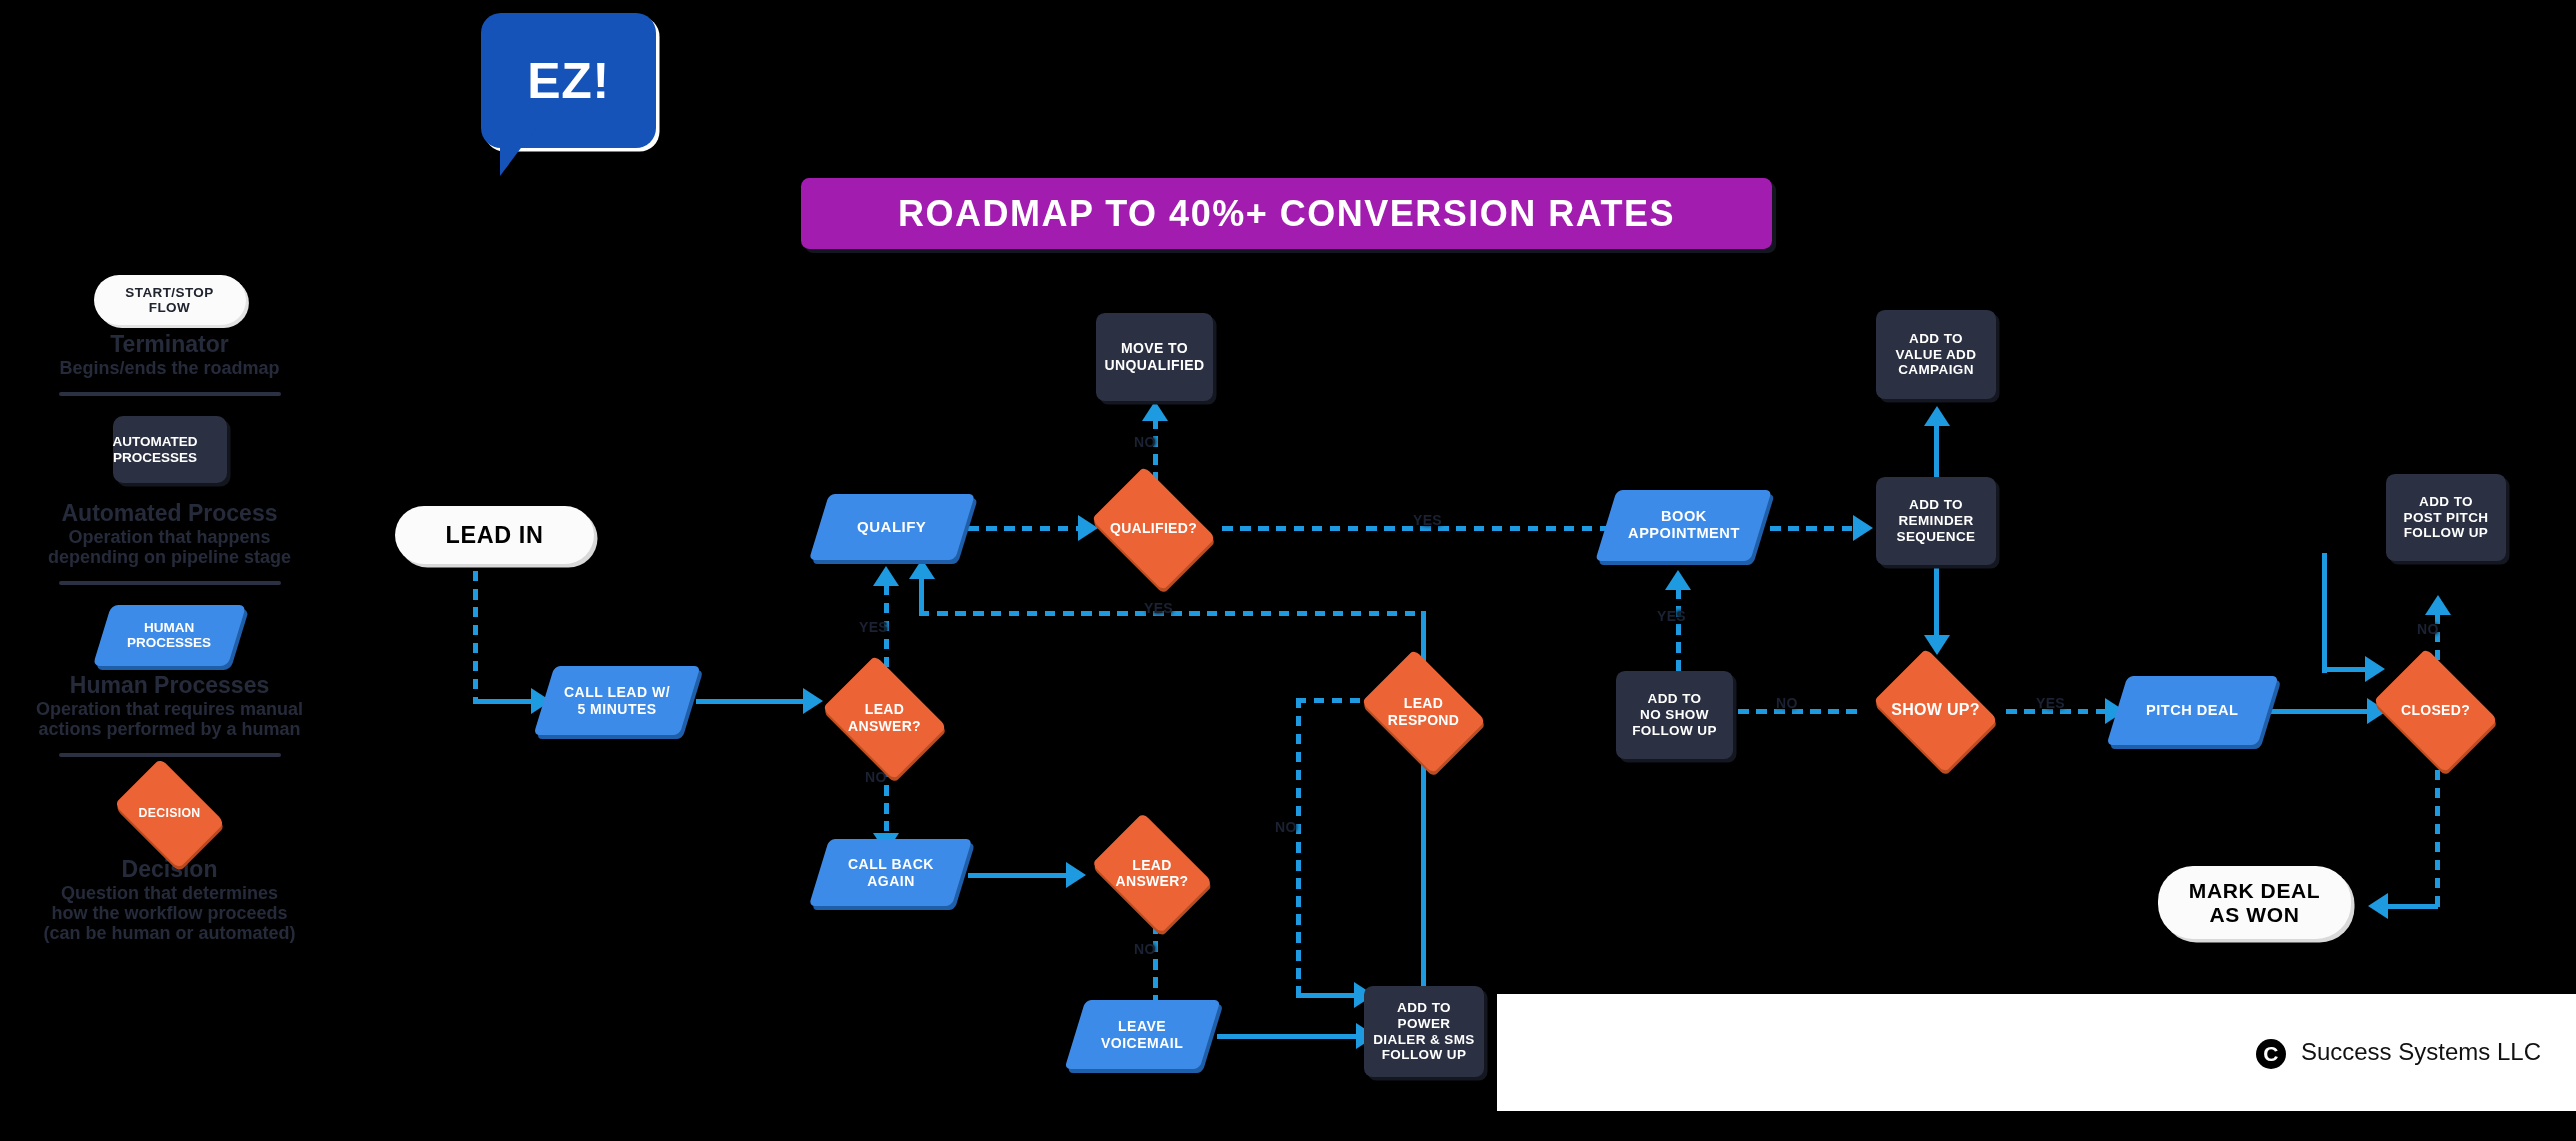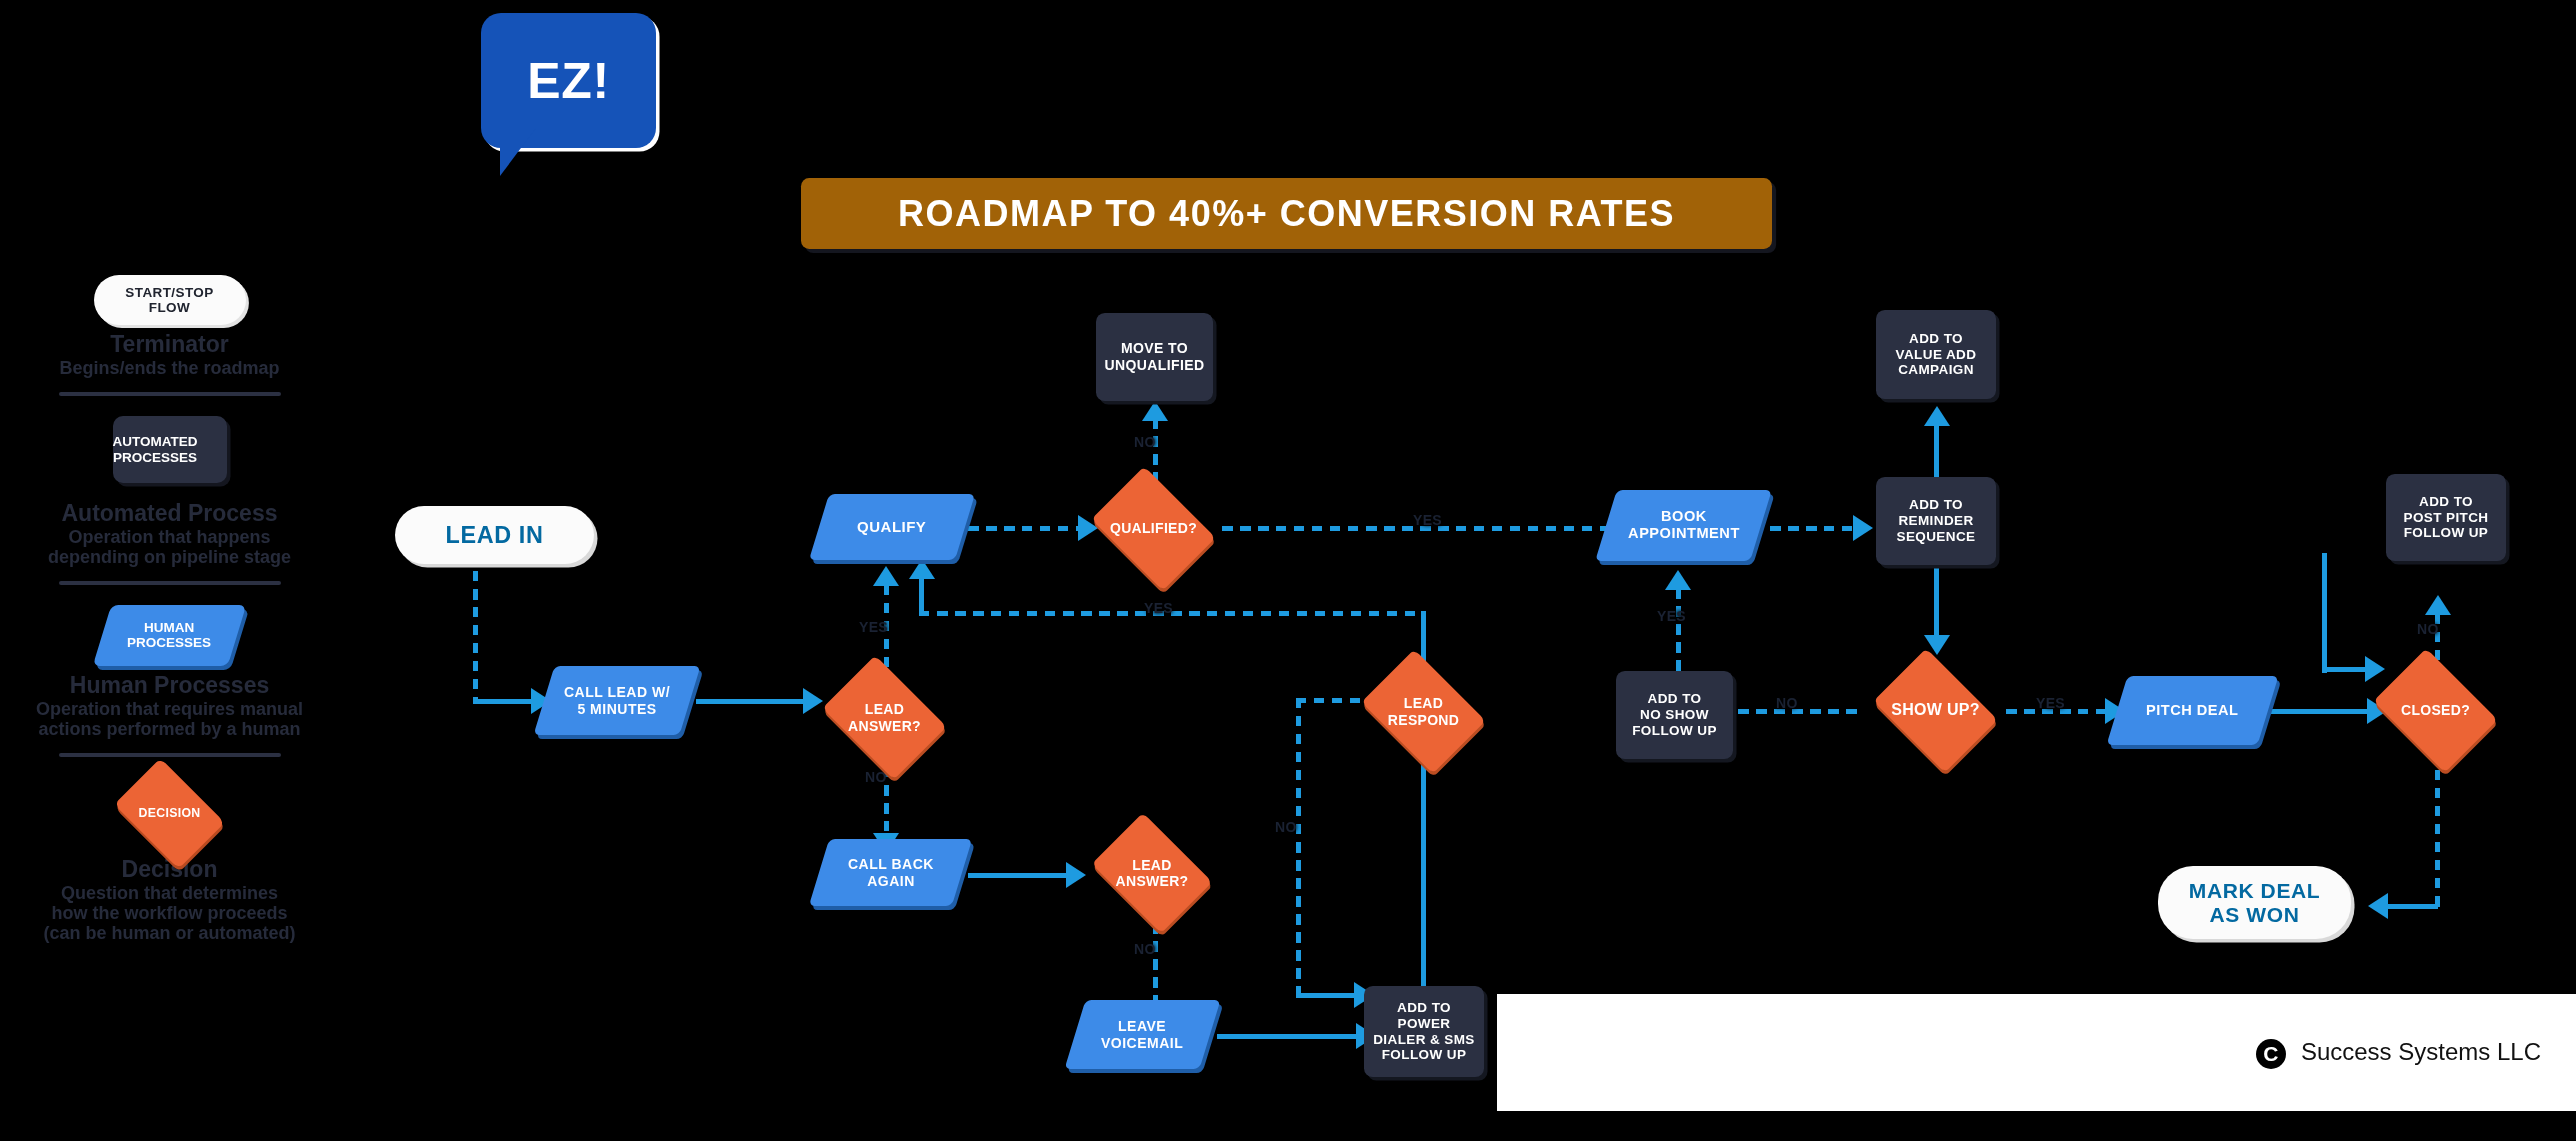--- a/index.html
+++ b/index.html
@@ -14,21 +14,21 @@
   #logo .tail{position:absolute;left:18.7px;top:115px;width:0;height:0;
      border-left:0 solid transparent;border-right:36px solid transparent;
      border-top:48px solid #1553B8;}
   #logo .tailshadow{position:absolute;left:22px;top:117px;width:0;height:0;
      border-right:36px solid transparent;border-top:49px solid #ffffff;z-index:-1;}
   #logo .ez{position:absolute;inset:0;display:flex;align-items:center;justify-content:center;
      color:#fff;font-size:50px;font-weight:bold;letter-spacing:0.6px;font-family:"Liberation Sans",sans-serif;}
 
   
   #title{position:absolute;left:801px;top:178px;width:971px;height:71px;
-     background:#a16207;border-radius:8.2px;display:flex;align-items:center;justify-content:center;
+     background:#a21caf;border-radius:8.2px;display:flex;align-items:center;justify-content:center;
      box-shadow:4.1px 4.1px 0 0 #14161f;}
   #title span{color:#fff;font-size:36px;font-weight:bold;letter-spacing:1.5px;}
 
   
   #legend{position:absolute;left:0px;top:275px;width:339px;}
   .leg{position:relative;text-align:center;}
   .leg-cap{color:#262B3B;font-weight:bold;line-height:1.12;margin-top:7px;}
   .leg-title{font-size:23px;}
   .leg-desc{font-size:18px;}
   .leg-rule{width:222px;height:4.1px;background:#2B3042;border-radius:2.3px;margin:14px auto 20px auto;}
@@ -47,21 +47,21 @@
   .shape-human span{display:block;transform:skewX(17deg);color:#fff;font-size:13.5px;font-weight:bold;line-height:1.14;}
 
   .shape-dec{width:91px;height:91px;background:#EC6435;margin:0 auto;border-radius:8.2px;
      transform:rotate(45deg) scaleY(.72);box-shadow:2.9px 2.9px 0 0 #b94a20;}
   .dec-wrap{position:relative;height:73px;display:flex;align-items:center;justify-content:center;}
   .dec-label{position:absolute;left:0;right:0;top:29px;color:#fff;font-size:12.3px;font-weight:bold;letter-spacing:0.3px;}
 
   
   .node{position:absolute;display:flex;align-items:center;justify-content:center;text-align:center;}
   .n-term{background:#FBFBFB;border-radius:35px;box-shadow:3.5px 3.5px 0 0 #d9d9d9;}
-  .n-term span{color:#0369a1;font-weight:bold;letter-spacing:0.6px;line-height:1.12;}
+  .n-term span{color:#000000;font-weight:bold;letter-spacing:0.6px;line-height:1.12;}
   .n-auto{background:#2B3042;border-radius:8.8px;box-shadow:3.5px 3.5px 0 0 #141720;}
   .n-auto span{color:#fff;font-weight:bold;line-height:1.18;letter-spacing:0.4px;}
   .n-human{background:#3D8BE8;border-radius:5.8px;transform:skewX(-17deg);box-shadow:4.1px 4.1px 0 0 #1f5ea8;}
   .n-human span{display:block;transform:skewX(17deg);color:#fff;font-weight:bold;line-height:1.18;letter-spacing:0.5px;}
   .n-dec{position:absolute;}
   .n-dec .dia{position:absolute;inset:0;background:#EC6435;border-radius:7px;
      transform:rotate(45deg) scaleY(.74);box-shadow:2.9px 2.9px 0 0 #bb4d22;}
   .n-dec .txt{position:absolute;inset:0;display:flex;align-items:center;justify-content:center;
      color:#fff;font-weight:bold;line-height:1.15;letter-spacing:0.3px;text-align:center;}
 

